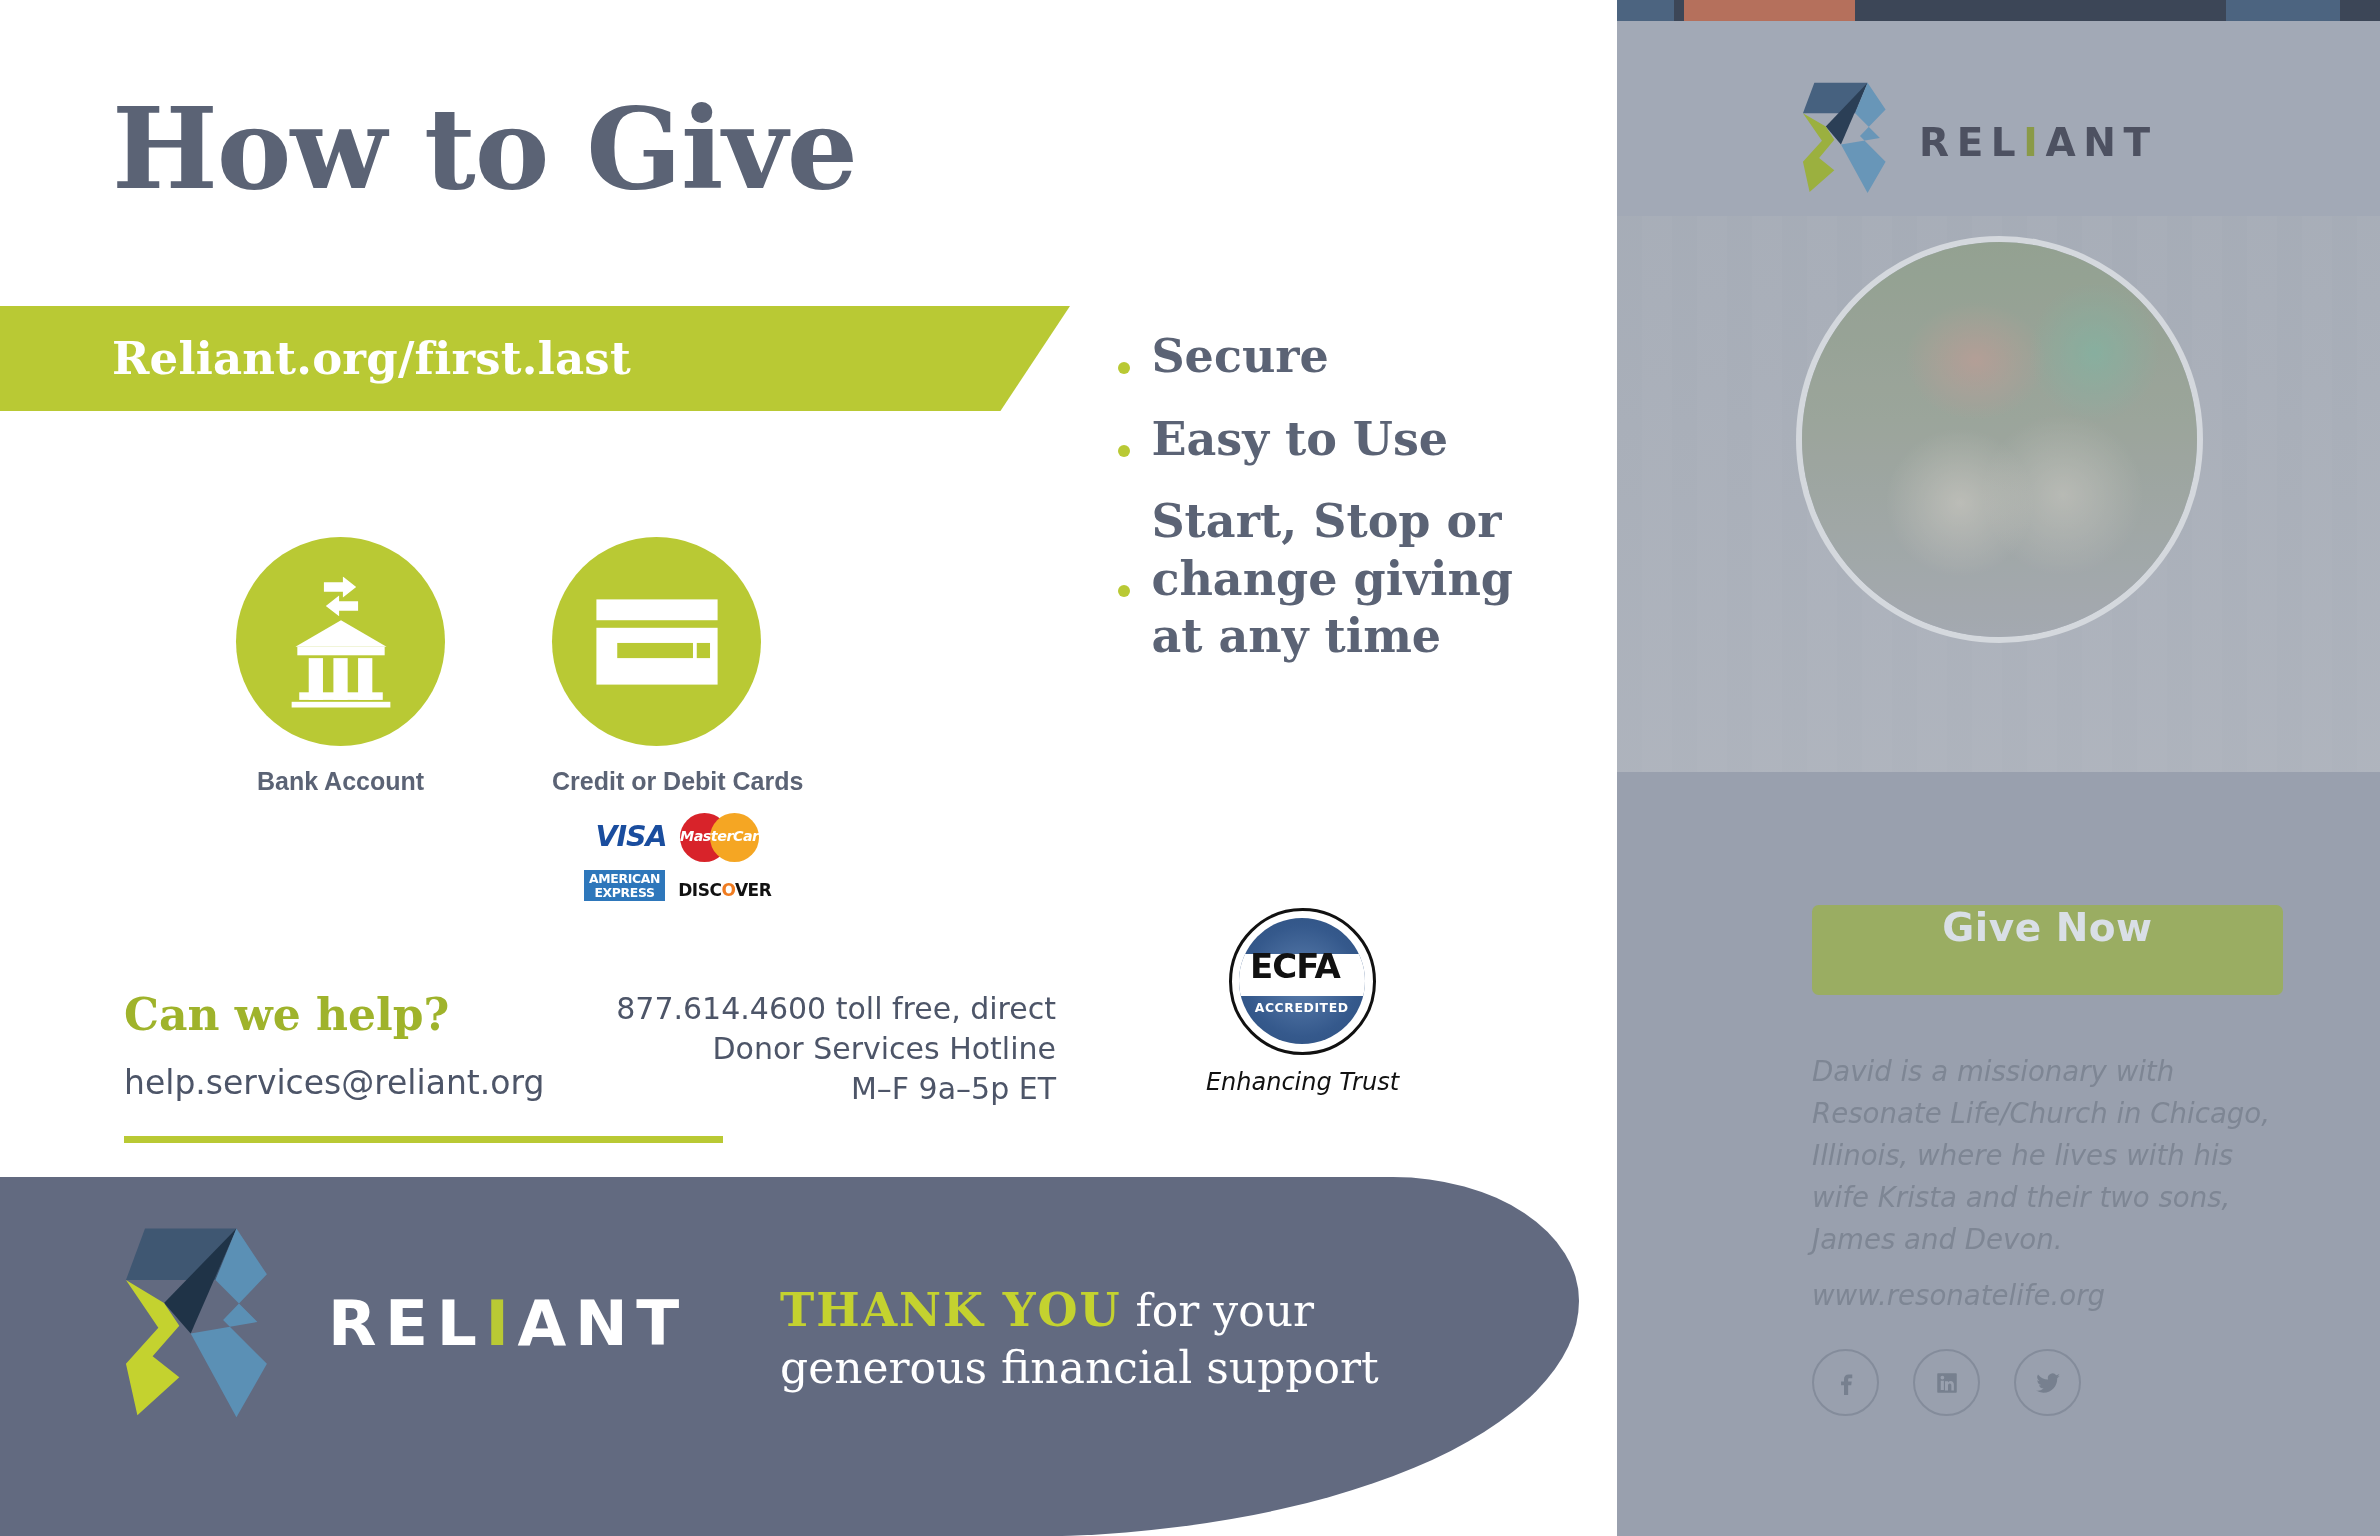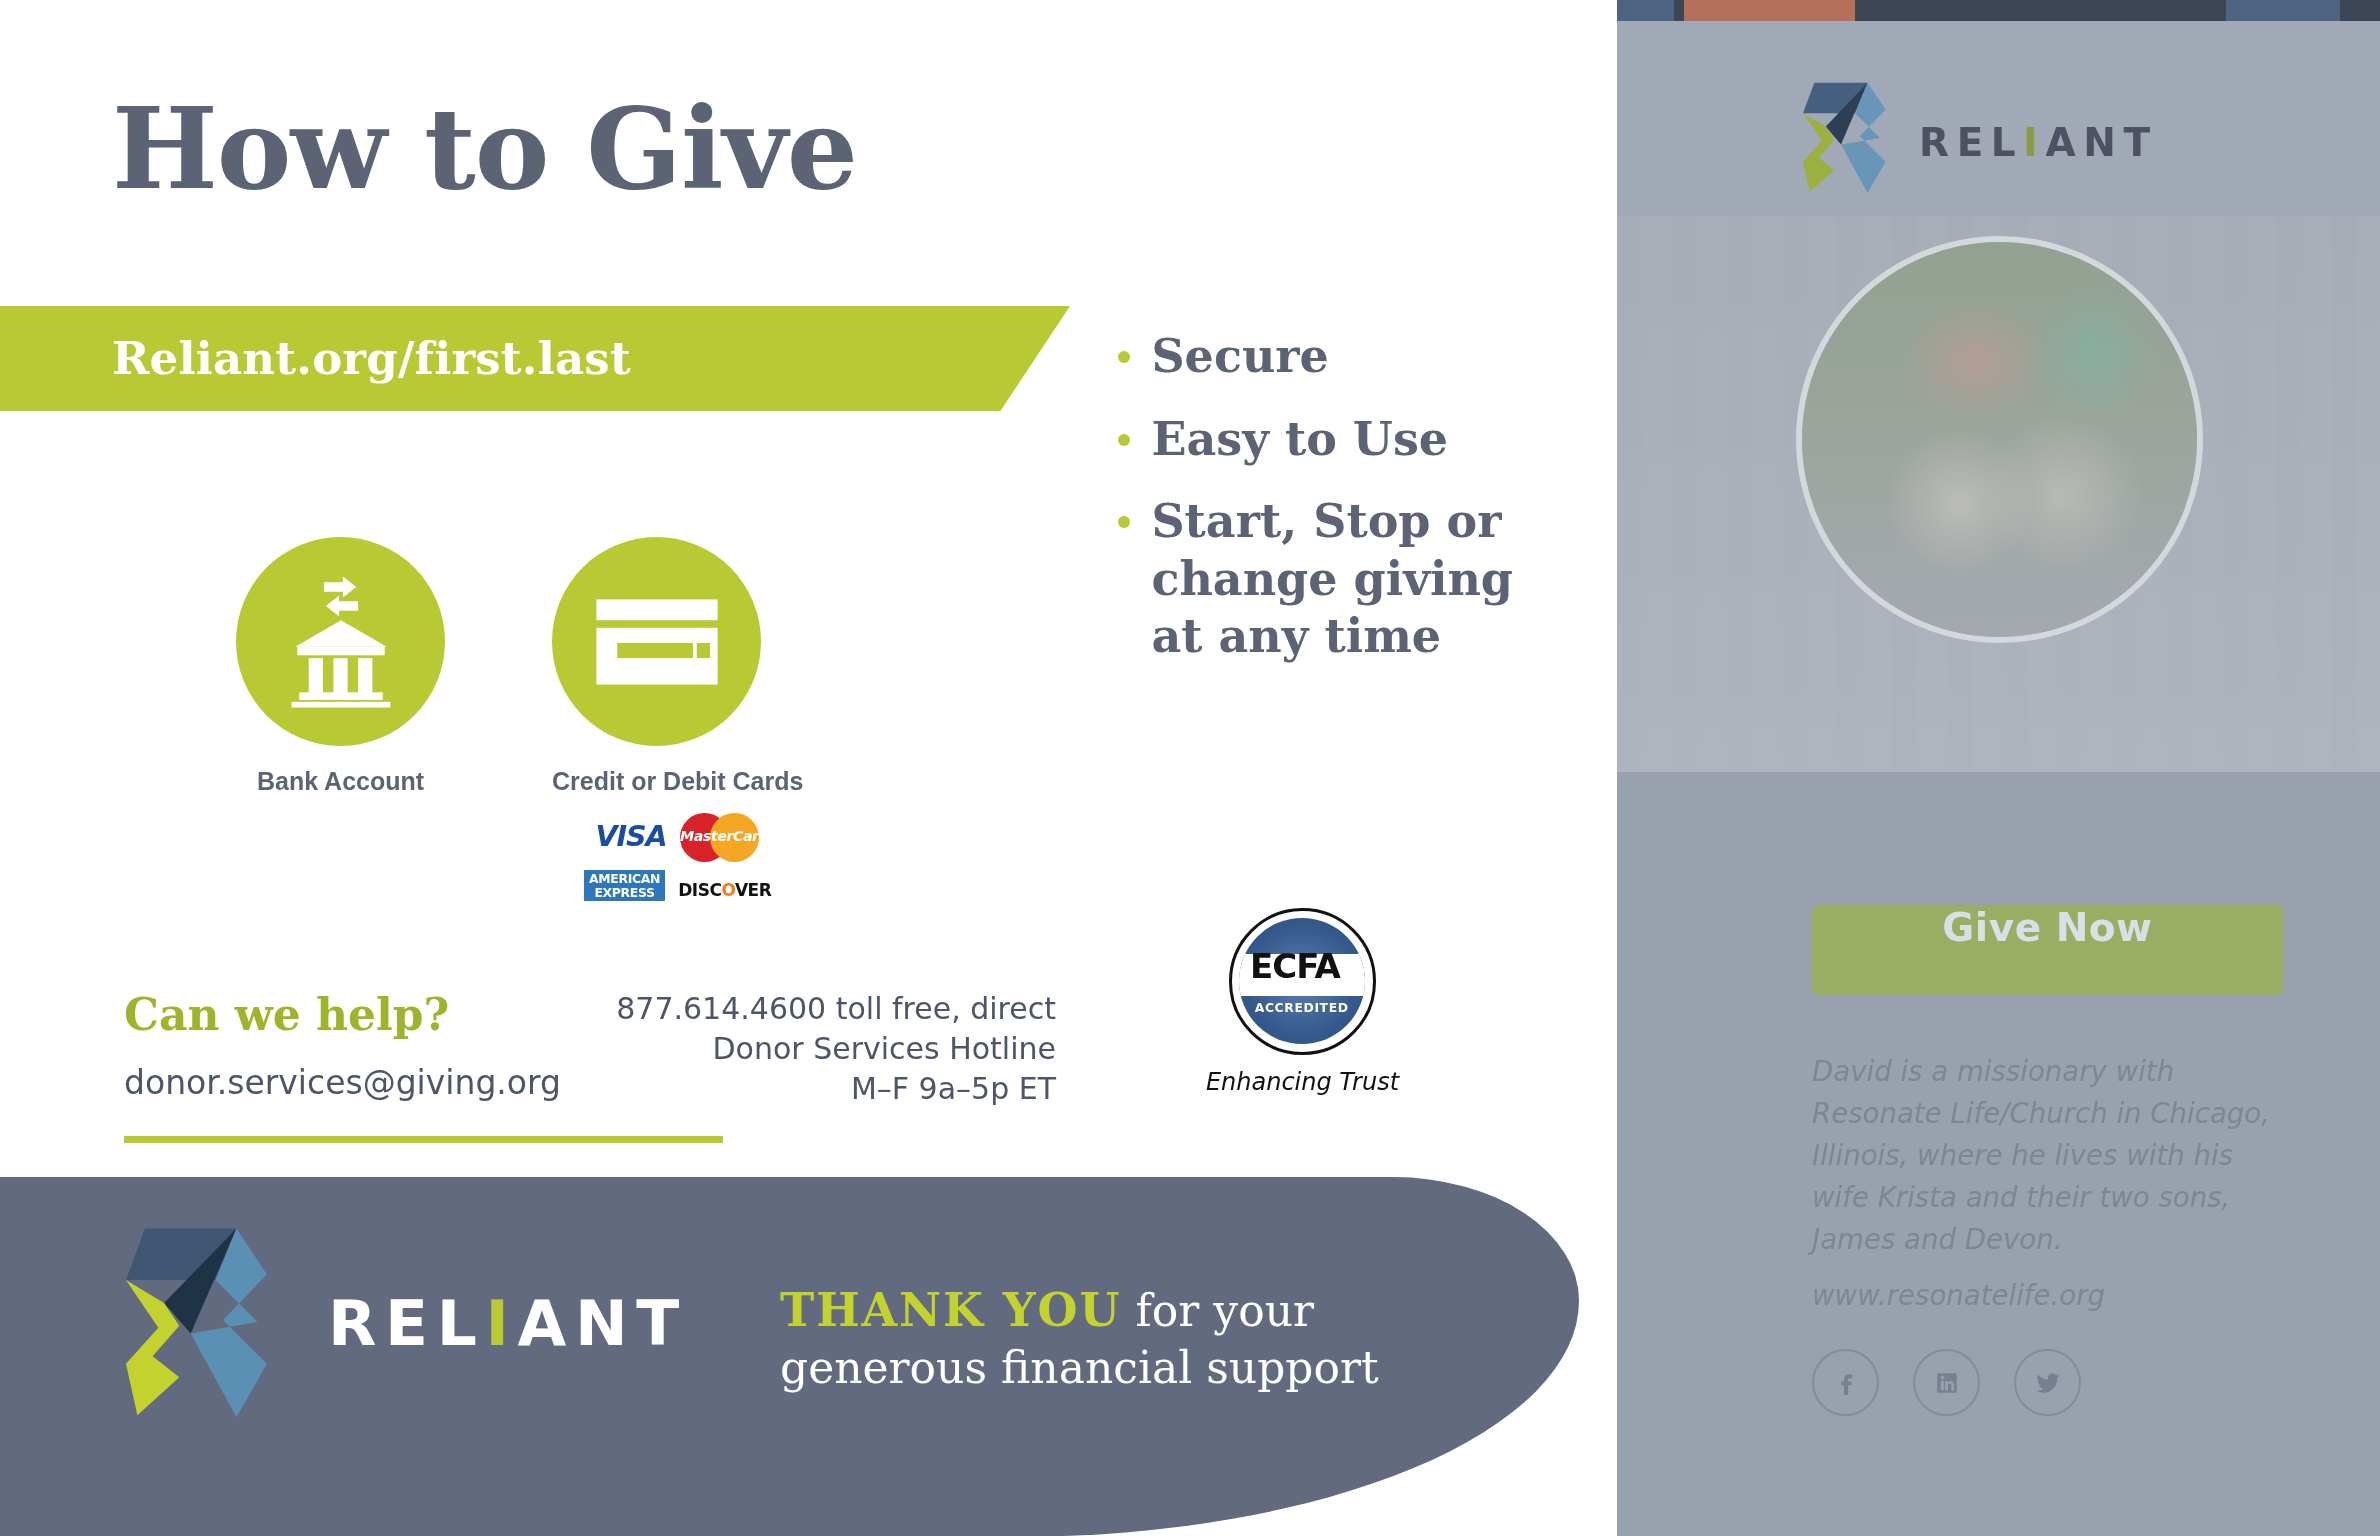--- a/index.html
+++ b/index.html
@@ -29,21 +29,21 @@
     clip-path: polygon(0 0, 100% 0, 93.5% 100%, 0 100%);
   }
   .url-text {
     position: absolute; left: 112px; top: 332px;
     font-family: "DejaVu Serif", serif;
     font-weight: 700; font-size: 45px; color: #ffffff; letter-spacing: 0.2px;
   }
 
   
   .bullets { position: absolute; left: 1118px; top: 328px; width: 399px; }
-  .bullet-row { display: flex; align-items: flex-start; margin-bottom: 25px; }
+  .bullet-row { display: flex; align-items: center; margin-bottom: 25px; }
   .bullet-dot {
     width: 12.4px; height: 12.4px; border-radius: 50%;
     background: #b9c934; margin-top: 23px; margin-right: 21px; flex: 0 0 auto;
   }
   .bullet-text {
     font-family: "DejaVu Serif", serif; font-weight: 700;
     font-size: 46px; line-height: 1.25; color: #5b6375;
   }
 
   
@@ -301,21 +301,21 @@
           <div class="brand-row">
             <span class="amex">AMERICAN<br>EXPRESS</span>
             <span class="discover">DISC<i>O</i>VER</span>
           </div>
         </div>
       </div>
     </div>
 
     <div class="help">
       <div class="help-title">Can we help?</div>
-      <div class="help-email">donor.services@giving.org</div>
+      <div class="help-email">help.services@reliant.org</div>
       <div class="help-rule"></div>
       <div class="help-right">
         <div>877.614.4600 toll free, direct</div>
         <div>Donor Services Hotline</div>
         <div>M–F 9a–5p ET</div>
       </div>
     </div>
 
     <div class="ecfa">
       <div class="ecfa-ring">

